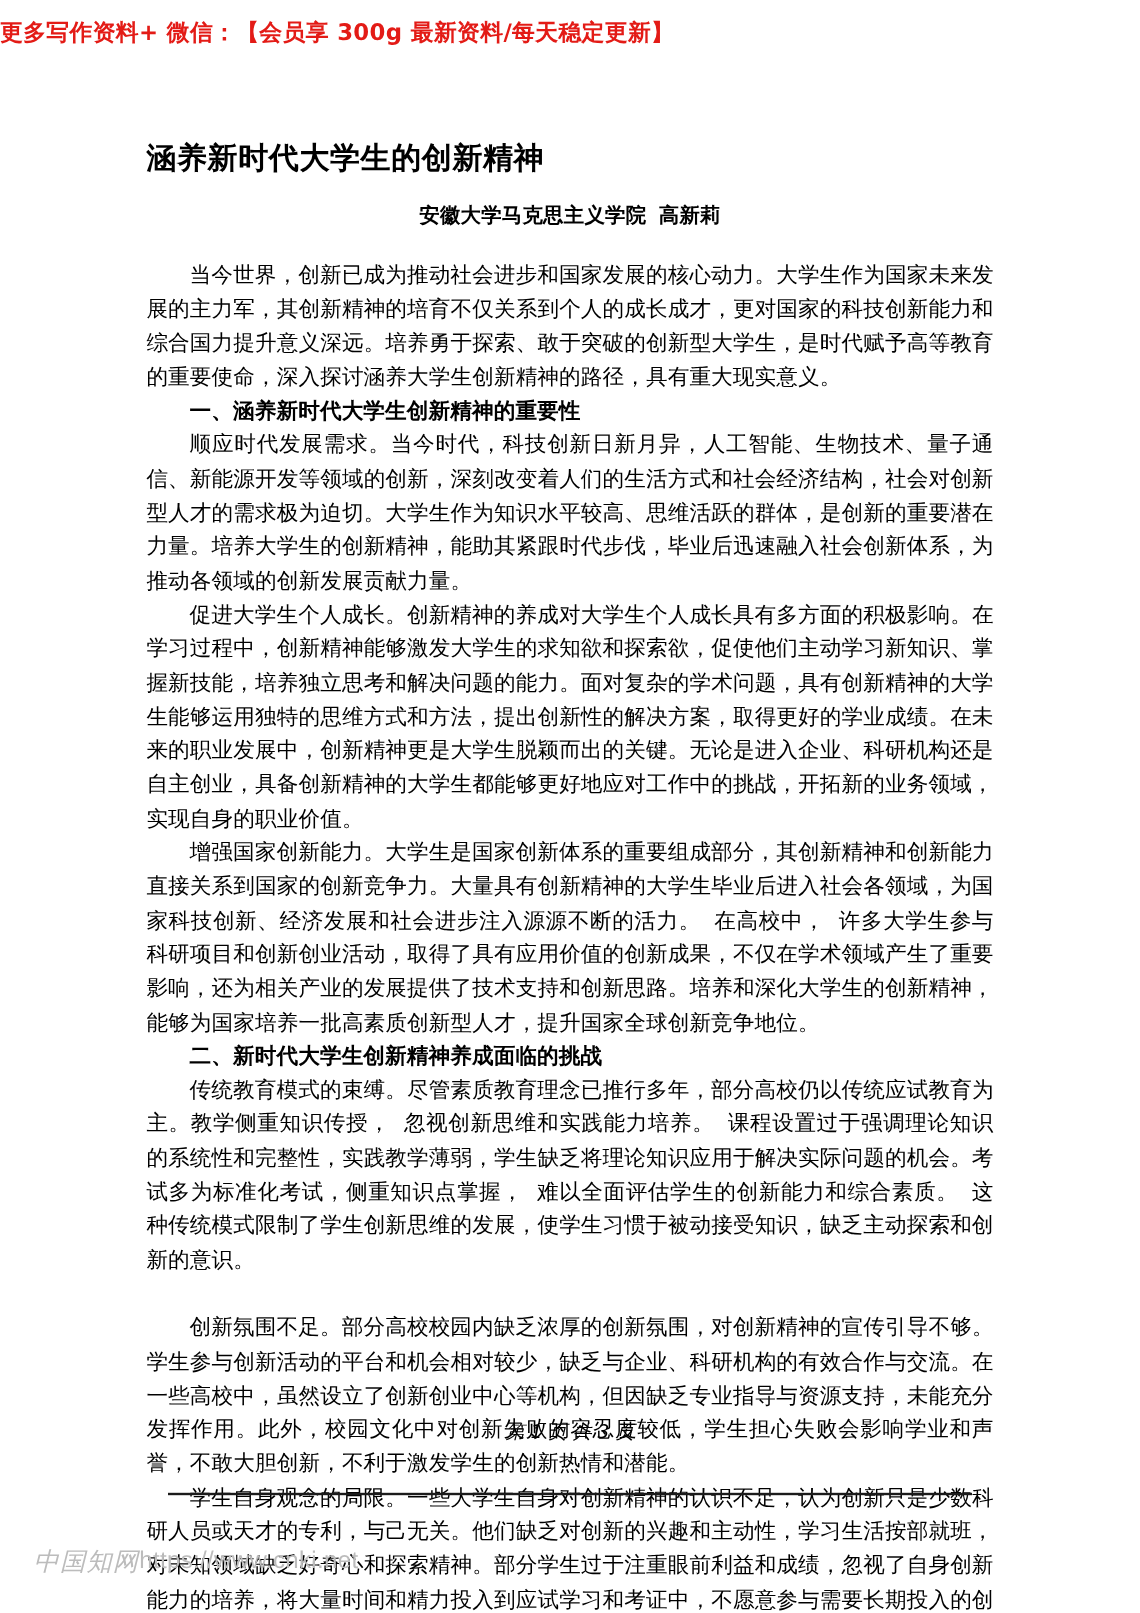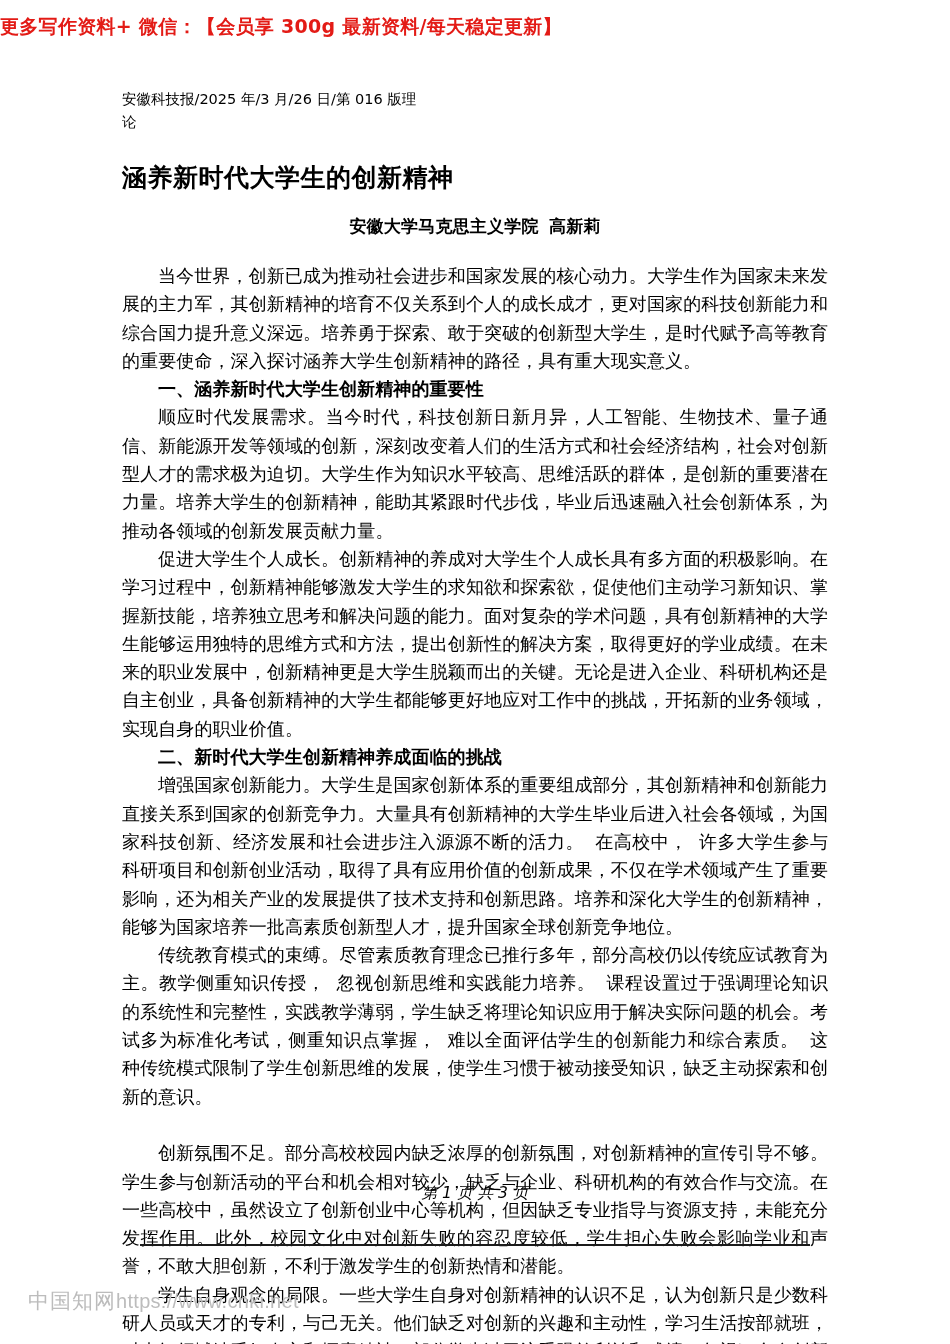--- a/index.html
+++ b/index.html
@@ -125,56 +125,56 @@
     top: 1288px;
     display: flex;
     align-items: center;
     color: #bcbcbc;
   }
   .cnki-name {
     font-family: "DejaVu Sans", "Liberation Sans", sans-serif;
     font-size: 21px;
     line-height: 26px;
     letter-spacing: 1px;
+    font-style: italic;
   }
   .cnki-url {
     font-family: "Liberation Sans", "DejaVu Sans", sans-serif;
     font-size: 20px;
     line-height: 26px;
     letter-spacing: 0.3px;
   }
 </style>
 </head>
 <body>
 
 <div class="promo-banner">更多写作资料+ 微信：【会员享 300g 最新资料/每天稳定更新】</div>
 
 <div class="page-sheet">
 
   <div class="doc-body">
 
-    <div class="source-line">安徽科技报/2025 年/3 月/26 日/第 016 版理论</div>
 
     <div class="doc-title">涵养新时代大学生的创新精神</div>
 
     <div class="doc-byline">安徽大学马克思主义学院  高新莉</div>
 
     <div class="doc-content">
 
       <p class="para">当今世界，创新已成为推动社会进步和国家发展的核心动力。大学生作为国家未来发展的主力军，其创新精神的培育不仅关系到个人的成长成才，更对国家的科技创新能力和综合国力提升意义深远。培养勇于探索、敢于突破的创新型大学生，是时代赋予高等教育的重要使命，深入探讨涵养大学生创新精神的路径，具有重大现实意义。</p>
 
       <p class="para heading">一、涵养新时代大学生创新精神的重要性</p>
 
       <p class="para">顺应时代发展需求。当今时代，科技创新日新月异，人工智能、生物技术、量子通信、新能源开发等领域的创新，深刻改变着人们的生活方式和社会经济结构，社会对创新型人才的需求极为迫切。大学生作为知识水平较高、思维活跃的群体，是创新的重要潜在力量。培养大学生的创新精神，能助其紧跟时代步伐，毕业后迅速融入社会创新体系，为推动各领域的创新发展贡献力量。</p>
 
       <p class="para">促进大学生个人成长。创新精神的养成对大学生个人成长具有多方面的积极影响。在学习过程中，创新精神能够激发大学生的求知欲和探索欲，促使他们主动学习新知识、掌握新技能，培养独立思考和解决问题的能力。面对复杂的学术问题，具有创新精神的大学生能够运用独特的思维方式和方法，提出创新性的解决方案，取得更好的学业成绩。在未来的职业发展中，创新精神更是大学生脱颖而出的关键。无论是进入企业、科研机构还是自主创业，具备创新精神的大学生都能够更好地应对工作中的挑战，开拓新的业务领域，实现自身的职业价值。</p>
 
+      <p class="para">增强国家创新能力。大学生是国家创新体系的重要组成部分，其创新精神和创新能力直接关系到国家的创新竞争力。大量具有创新精神的大学生毕业后进入社会各领域，为国家科技创新、经济发展和社会进步注入源源不断的活力。 在高校中， 许多大学生参与科研项目和创新创业活动，取得了具有应用价值的创新成果，不仅在学术领域产生了重要影响，还为相关产业的发展提供了技术支持和创新思路。培养和深化大学生的创新精神，能够为国家培养一批高素质创新型人才，提升国家全球创新竞争地位。</p>
+
       <p class="para heading">二、新时代大学生创新精神养成面临的挑战</p>
-
-      <p class="para">增强国家创新能力。大学生是国家创新体系的重要组成部分，其创新精神和创新能力直接关系到国家的创新竞争力。大量具有创新精神的大学生毕业后进入社会各领域，为国家科技创新、经济发展和社会进步注入源源不断的活力。 在高校中， 许多大学生参与科研项目和创新创业活动，取得了具有应用价值的创新成果，不仅在学术领域产生了重要影响，还为相关产业的发展提供了技术支持和创新思路。培养和深化大学生的创新精神，能够为国家培养一批高素质创新型人才，提升国家全球创新竞争地位。</p>
 
       <p class="para">传统教育模式的束缚。尽管素质教育理念已推行多年，部分高校仍以传统应试教育为主。教学侧重知识传授， 忽视创新思维和实践能力培养。 课程设置过于强调理论知识的系统性和完整性，实践教学薄弱，学生缺乏将理论知识应用于解决实际问题的机会。考试多为标准化考试，侧重知识点掌握， 难以全面评估学生的创新能力和综合素质。 这种传统模式限制了学生创新思维的发展，使学生习惯于被动接受知识，缺乏主动探索和创新的意识。</p>
 
       <p class="para spaced-before">创新氛围不足。部分高校校园内缺乏浓厚的创新氛围，对创新精神的宣传引导不够。学生参与创新活动的平台和机会相对较少，缺乏与企业、科研机构的有效合作与交流。在一些高校中，虽然设立了创新创业中心等机构，但因缺乏专业指导与资源支持，未能充分发挥作用。此外，校园文化中对创新失败的容忍度较低，学生担心失败会影响学业和声誉，不敢大胆创新，不利于激发学生的创新热情和潜能。</p>
 
       <p class="para">学生自身观念的局限。一些大学生自身对创新精神的认识不足，认为创新只是少数科研人员或天才的专利，与己无关。他们缺乏对创新的兴趣和主动性，学习生活按部就班，对未知领域缺乏好奇心和探索精神。部分学生过于注重眼前利益和成绩，忽视了自身创新能力的培养，将大量时间和精力投入到应试学习和考证中，不愿意参与需要长期投入的创新活动。此外，一些学生面</p>
 
     </div>
   </div>
 

